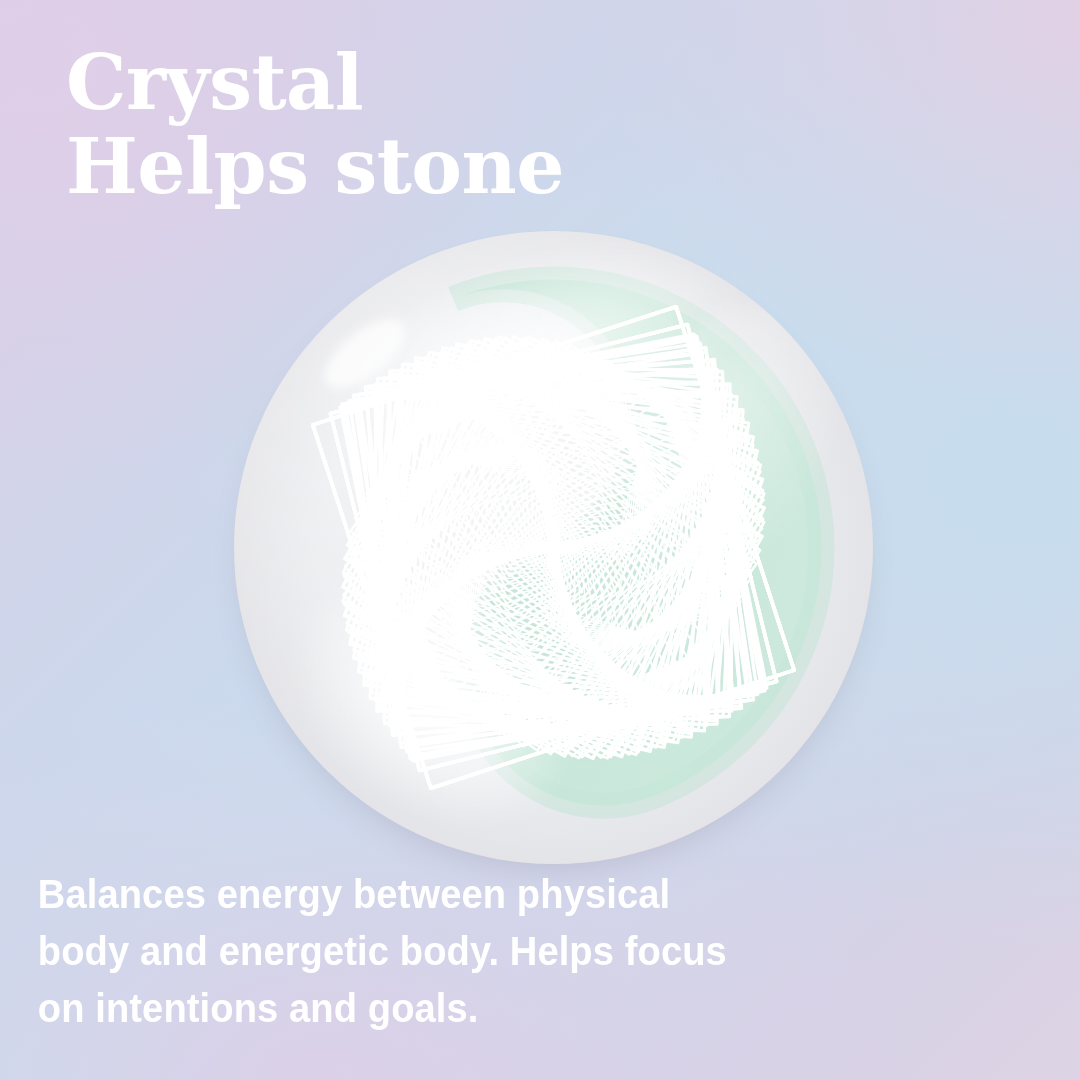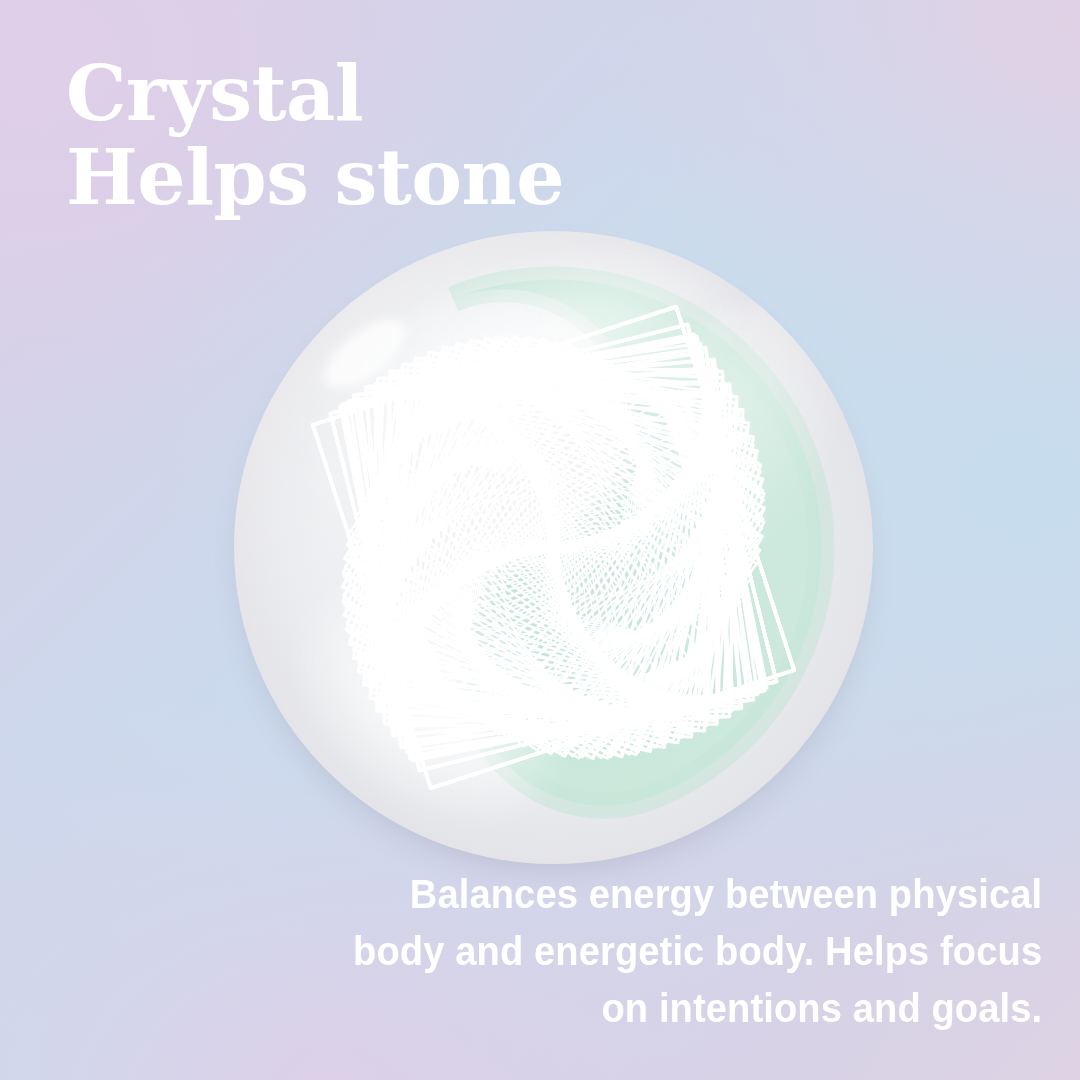--- a/index.html
+++ b/index.html
@@ -68,21 +68,21 @@
     background: radial-gradient(ellipse 48% 34% at 52% 40%,
         rgba(201,224,233,0.55) 0%,
         rgba(203,222,234,0.22) 48%,
         rgba(207,219,234,0.0) 82%);
   }
 
   
   .title-block {
     position: absolute;
     left: 66px;
-    top: 52px;
+    top: 41px;
     width: 640px;
     z-index: 40;
   }
   .title-line {
     font-family: "DejaVu Serif", "Liberation Serif", serif;
     font-weight: 700;
     font-size: 76px;
     line-height: 84px;
     letter-spacing: -0.5px;
     color: #ffffff;
@@ -206,21 +206,21 @@
   }
   .stone-svg { position: absolute; inset: 0; }
 
   
   .body-copy {
     position: absolute;
     left: 0;
     right: 0;
     top: 866px;
     z-index: 40;
-    text-align: right;
+    text-align: left;
   }
   .body-line {
     font-family: "Liberation Sans Narrow", "Liberation Sans", sans-serif;
     font-weight: 700;
     font-size: 41px;
     line-height: 57px;
     letter-spacing: 0.1px;
     color: #ffffff;
     white-space: nowrap;
     transform: scaleX(0.93);

